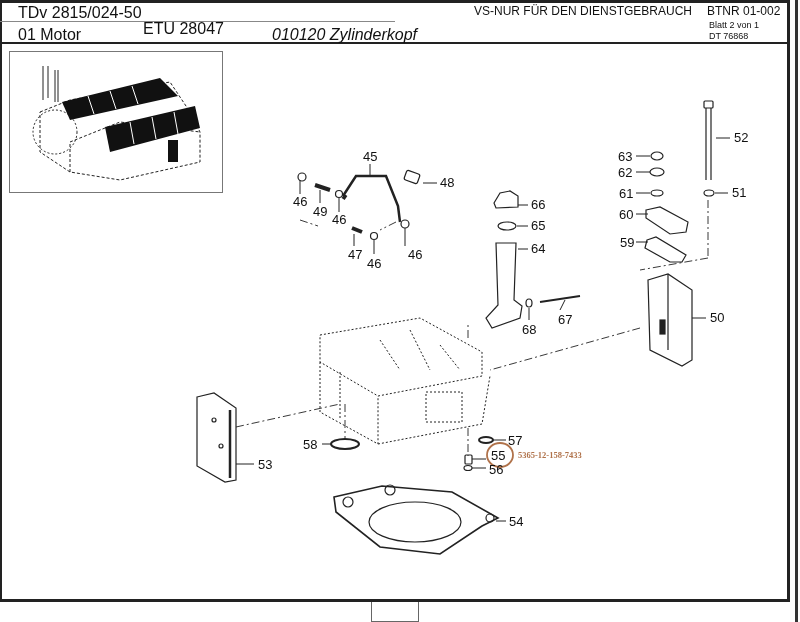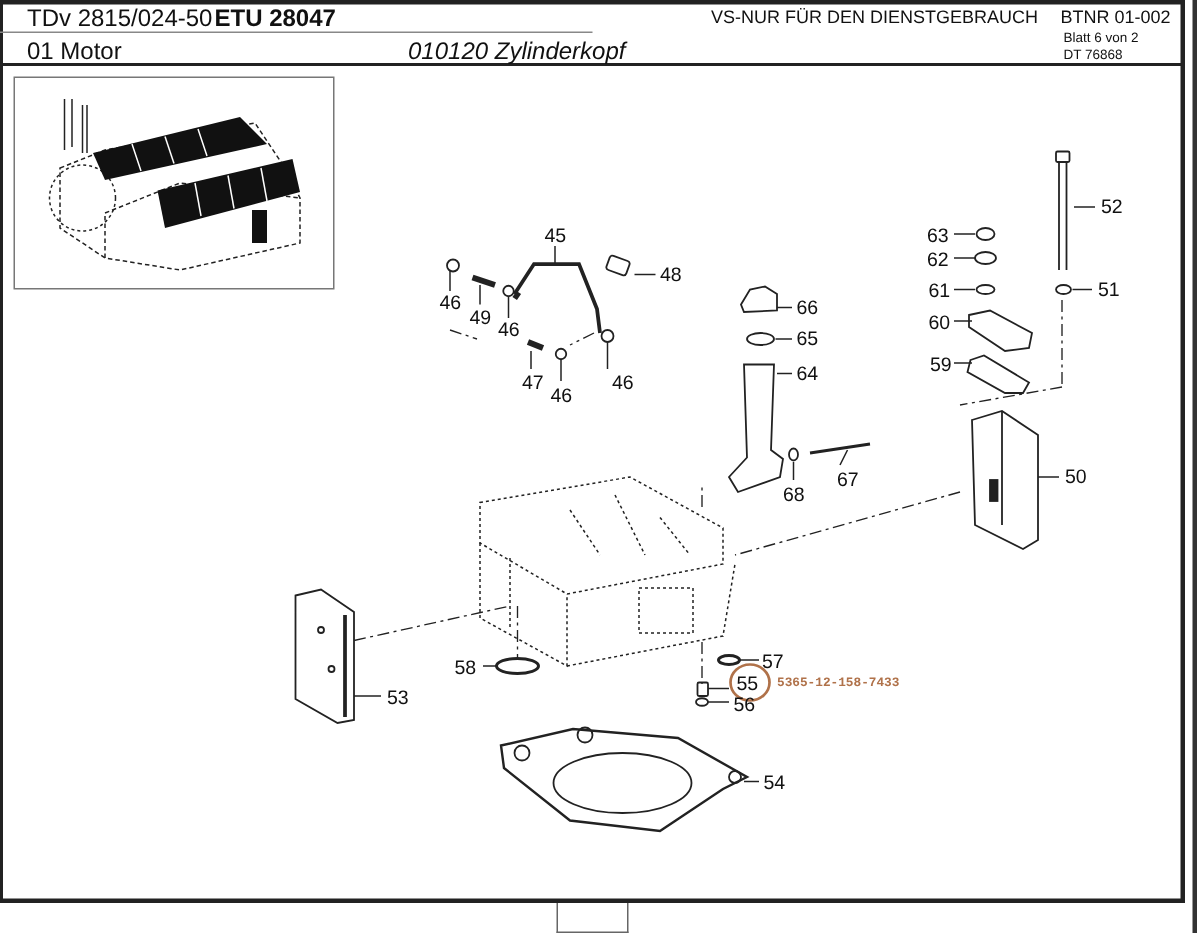--- a/index.html
+++ b/index.html
@@ -19,26 +19,26 @@
 </style>
 </head>
 <body>
 
 <div class="frame"></div>
 <div class="right-rail"></div>
 <div class="header-divider"></div>
 <div class="mid-divider"></div>
 
 <div class="hdr" style="left:18px;top:4px;">TDv 2815/024-50</div>
-<div class="hdr" style="left:143px;top:4px;font-weight:bold;">ETU 28047</div>
+<div class="hdr" style="left:143px;top:20px;">ETU 28047</div>
 <div class="hdr" style="left:18px;top:26px;">01  Motor</div>
 <div class="hdr" style="left:272px;top:26px;font-style:italic;">010120  Zylinderkopf</div>
 <div class="hdr big" style="left:474px;top:4px;">VS-NUR FÜR DEN DIENSTGEBRAUCH</div>
 <div class="hdr big" style="left:707px;top:4px;">BTNR 01-002</div>
-<div class="hdr small" style="left:709px;top:20px;">Blatt  6  von  2</div>
+<div class="hdr small" style="left:709px;top:20px;">Blatt  2  von  1</div>
 <div class="hdr small" style="left:709px;top:31px;">DT 76868</div>
 
 <div class="thumb">
   <svg width="212" height="140" viewBox="0 0 212 140">
     <g stroke="#222" fill="none" stroke-width="1">
       <line x1="33" y1="14" x2="33" y2="48"></line>
         <line x1="38" y1="14" x2="38" y2="46"></line>
       <line x1="45" y1="18" x2="45" y2="50"></line>
         <line x1="48" y1="18" x2="48" y2="50"></line>
       <circle cx="45" cy="80" r="22" stroke-dasharray="2 2"></circle>
@@ -202,15 +202,15 @@
     <text class="lbl" x="618" y="177">62</text>
     <text class="lbl" x="618" y="161">63</text>
     <text class="lbl" x="531" y="253">64</text>
     <text class="lbl" x="531" y="230">65</text>
     <text class="lbl" x="531" y="209">66</text>
     <text class="lbl" x="558" y="324">67</text>
     <text class="lbl" x="522" y="334">68</text>
   </g>
 </svg>
 
-<div class="pn" style="left:518px;top:450px;font-family:Liberation Mono, monospace;">5365-12-158-7433</div>
+<div class="pn" style="left:518px;top:450px;">5365-12-158-7433</div>
 
 <div class="tab"></div>
 
 </body></html>

